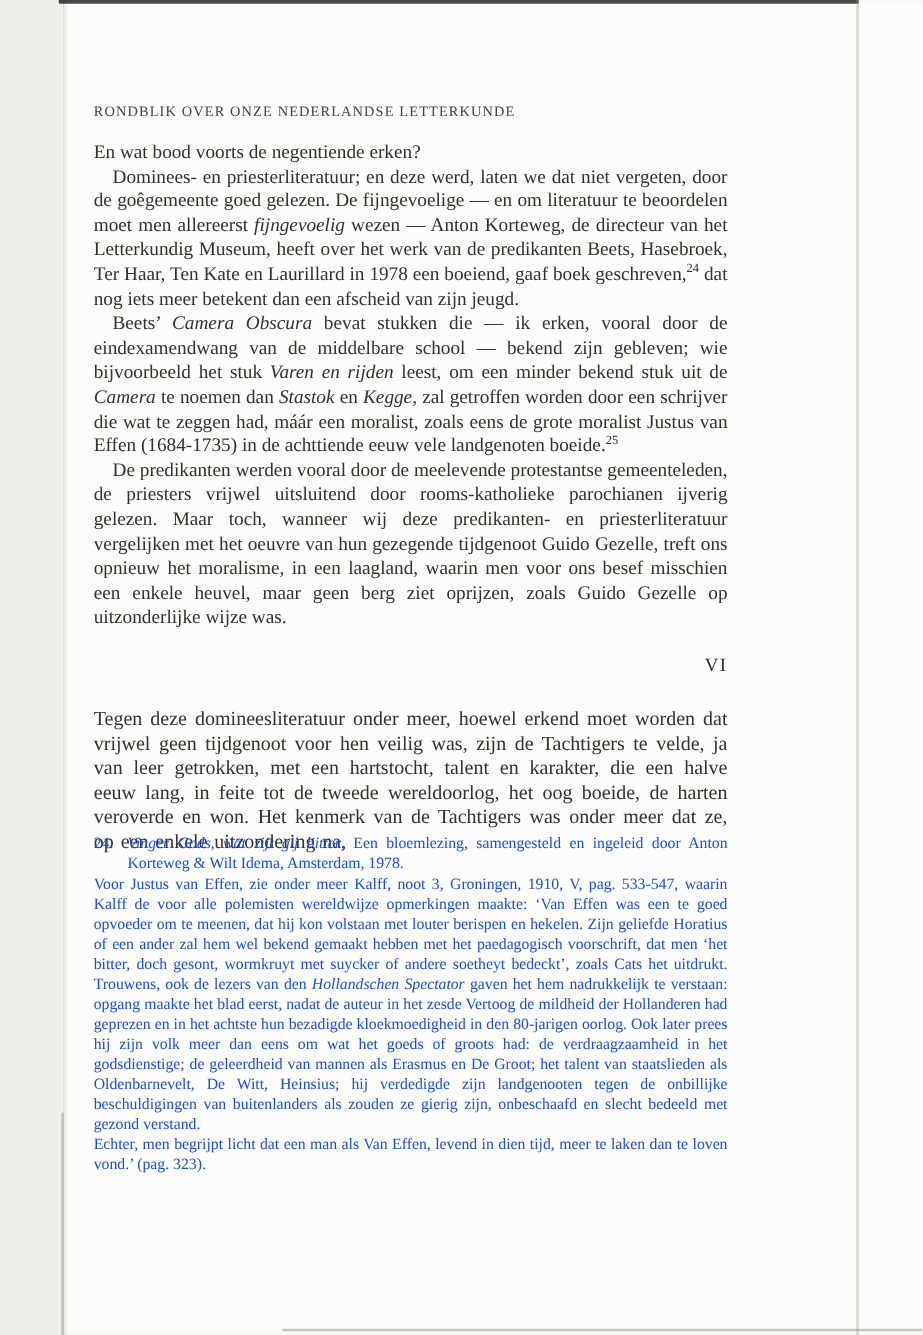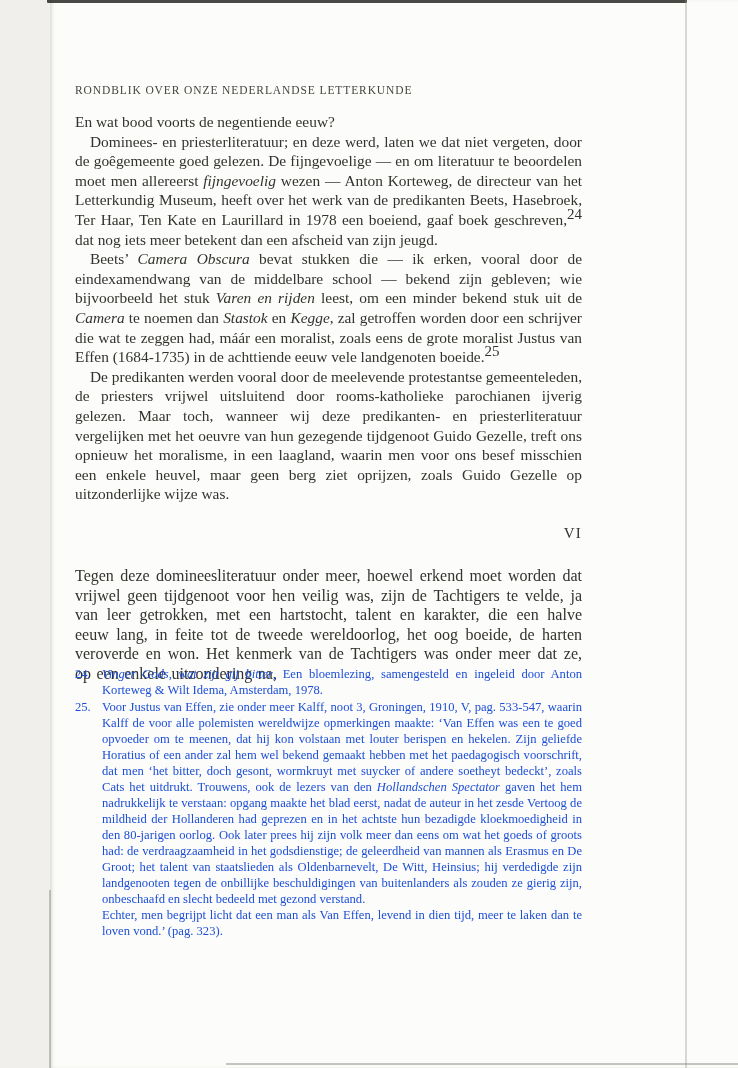--- a/index.html
+++ b/index.html
@@ -42,21 +42,21 @@
   }
 
   .text-col { color:#33322e; }
 
   .body-main {
     position:absolute; left:75px; top:112px; width:507px;
     font-size:15.4px; line-height:19.6px; text-align:justify;
   }
   .body-main p.indent, .vi-para p.indent { text-indent:15px; }
   i { font-style:italic; }
-  sup { font-size:15px; line-height:0; vertical-align:super; }
+  sup { font-size:10px; line-height:0; vertical-align:super; }
 
   .vi-heading {
     position:absolute; left:75px; top:525px; width:507px;
     text-align:right; font-size:15px; letter-spacing:1.2px; color:#33322e;
   }
   .vi-para {
     position:absolute; left:75px; top:566px; width:507px;
     font-size:16px; line-height:19.6px; text-align:justify;
     word-spacing:1.5px;
   }
@@ -81,41 +81,40 @@
 <div class="scan">
   <div class="page-bg"></div>
   <div class="top-scan-line"></div>
   <div class="right-scan-line"></div>
   <div class="left-scan-line"></div>
   <div class="bottom-scan-line"></div>
 
   <div class="running-head">RONDBLIK OVER ONZE NEDERLANDSE LETTERKUNDE</div>
 
   <div class="body-main text-col">
-      <p class=""><span>En wat bood voorts de negentiende eeuw?</span></p>
+      <p class=""><span>En wat bood voorts de negentiende erken?</span></p>
       <p class="indent"><span>Dominees- en priesterliteratuur; en deze werd, laten we dat niet vergeten, door de goêgemeente goed gelezen. De fijngevoelige — en om literatuur te beoordelen moet men allereerst </span><i>fijngevoelig</i><span> wezen — Anton Korteweg, de directeur van het Letterkundig Museum, heeft over het werk van de predikanten Beets, Hasebroek, Ter Haar, Ten Kate en Laurillard in 1978 een boeiend, gaaf boek geschreven,</span><sup>24</sup><span> dat nog iets meer betekent dan een afscheid van zijn jeugd.</span></p>
       <p class="indent"><span>Beets’ </span><i>Camera Obscura</i><span> bevat stukken die — ik erken, vooral door de eindexamendwang van de middelbare school — bekend zijn gebleven; wie bijvoorbeeld het stuk </span><i>Varen en rijden</i><span> leest, om een minder bekend stuk uit de </span><i>Camera</i><span> te noemen dan </span><i>Stastok</i><span> en </span><i>Kegge</i><span>, zal getroffen worden door een schrijver die wat te zeggen had, máár een moralist, zoals eens de grote moralist Justus van Effen (1684-1735) in de achttiende eeuw vele landgenoten boeide.</span><sup>25</sup></p>
       <p class="indent"><span>De predikanten werden vooral door de meelevende protestantse gemeenteleden, de priesters vrijwel uitsluitend door rooms-katholieke parochianen ijverig gelezen. Maar toch, wanneer wij deze predikanten- en priesterliteratuur vergelijken met het oeuvre van hun gezegende tijdgenoot Guido Gezelle, treft ons opnieuw het moralisme, in een laagland, waarin men voor ons besef misschien een enkele heuvel, maar geen berg ziet oprijzen, zoals Guido Gezelle op uitzonderlijke wijze was.</span></p>
     </div>
 
   <div class="vi-heading">VI</div>
 
   <div class="vi-para text-col">
       <p class=""><span>Tegen deze domineesliteratuur onder meer, hoewel erkend moet worden dat vrijwel geen tijdgenoot voor hen veilig was, zijn de Tachtigers te velde, ja van leer getrokken, met een hartstocht, talent en karakter, die een halve eeuw lang, in feite tot de tweede wereldoorlog, het oog boeide, de harten veroverde en won. Het kenmerk van de Tachtigers was onder meer dat ze, op een enkele uitzondering na,</span></p>
     </div>
 
   <div class="footnotes">
       <div class="fn">
         <span class="fn-num">24.</span>
         <div class="fn-body">
           <p><i>Vinger Gods, wat zijt gij bitter</i><span>, Een bloemlezing, samengesteld en ingeleid door Anton Korteweg &amp; Wilt Idema, Amsterdam, 1978.</span></p>
         </div>
       </div>
       <div class="fn">
-        <span class="fn-num">25.</span>
         <div class="fn-body">
           <p><span>Voor Justus van Effen, zie onder meer Kalff, noot 3, Groningen, 1910, V, pag. 533-547, waarin Kalff de voor alle polemisten wereldwijze opmerkingen maakte: ‘Van Effen was een te goed opvoeder om te meenen, dat hij kon volstaan met louter berispen en hekelen. Zijn geliefde Horatius of een ander zal hem wel bekend gemaakt hebben met het paedagogisch voorschrift, dat men ‘het bitter, doch gesont, wormkruyt met suycker of andere soetheyt bedeckt’, zoals Cats het uitdrukt. Trouwens, ook de lezers van den </span><i>Hollandschen Spectator</i><span> gaven het hem nadrukkelijk te verstaan: opgang maakte het blad eerst, nadat de auteur in het zesde Vertoog de mildheid der Hollanderen had geprezen en in het achtste hun bezadigde kloekmoedigheid in den 80-jarigen oorlog. Ook later prees hij zijn volk meer dan eens om wat het goeds of groots had: de verdraagzaamheid in het godsdienstige; de geleerdheid van mannen als Erasmus en De Groot; het talent van staatslieden als Oldenbarnevelt, De Witt, Heinsius; hij verdedigde zijn landgenooten tegen de onbillijke beschuldigingen van buitenlanders als zouden ze gierig zijn, onbeschaafd en slecht bedeeld met gezond verstand.</span></p>
           <p><span>Echter, men begrijpt licht dat een man als Van Effen, levend in dien tijd, meer te laken dan te loven vond.’ (pag. 323).</span></p>
         </div>
       </div>
     </div>
 
 </div>
 
 </body></html>

